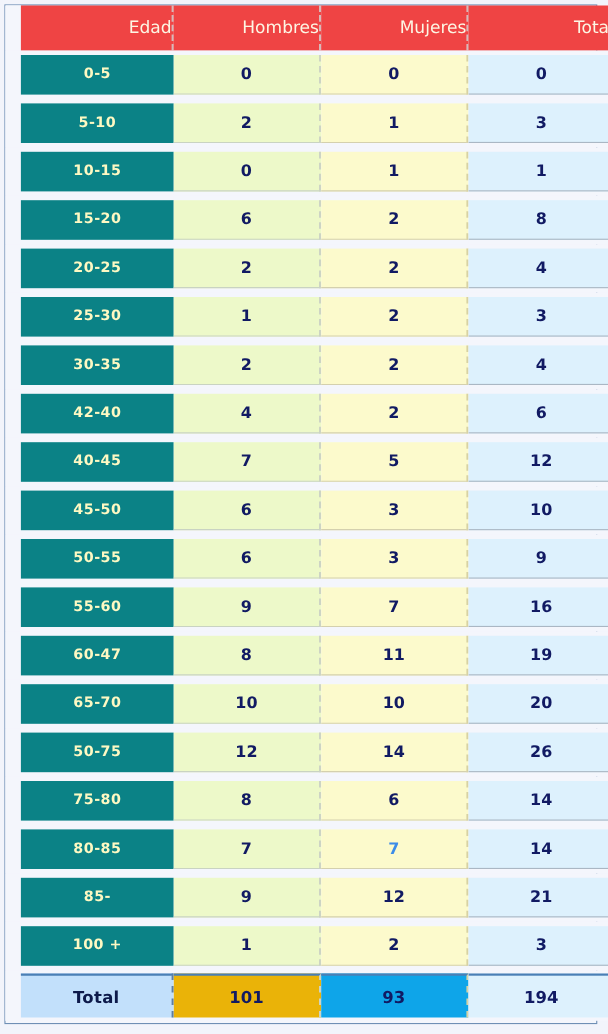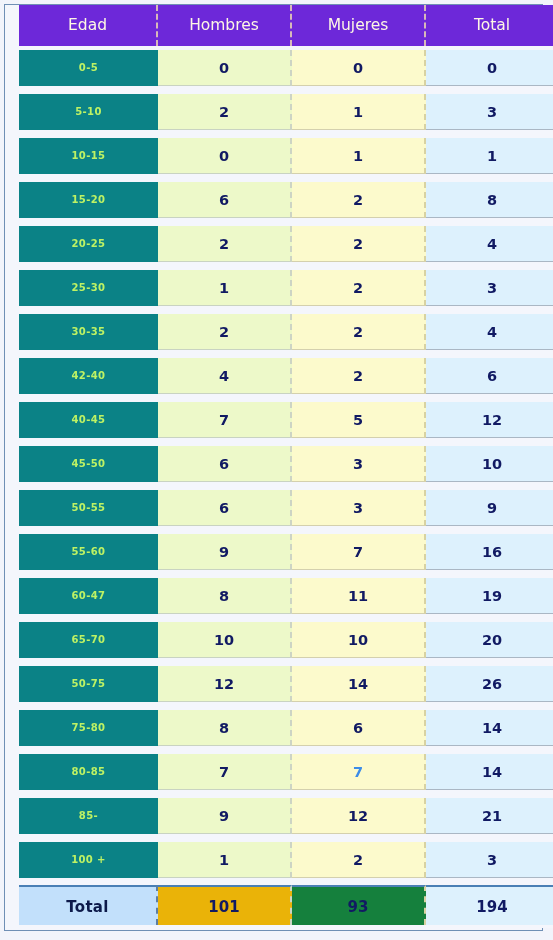--- a/index.html
+++ b/index.html
@@ -53,22 +53,23 @@
     font-weight: normal;
     color: #fdf6e4;
     background: #8b0a0a;
     height: 41px;
     box-sizing: border-box;
   }
   th .hcell {
     display: block;
     height: 41px;
     line-height: 41px;
-    background: #6d28d9;
+    background: #ef4444;
     box-sizing: border-box;
+    text-align: right;
   }
   th.sep .hcell { border-right: 2px dashed #d8b9b9; }
 
   
   th.gap {
     background: #f4f6fc;
     width: 12px;
   }
 
   
@@ -89,23 +90,23 @@
     height: 36px;
     line-height: 36px;
     box-sizing: border-box;
     font-size: 14.5px;
     font-weight: bold;
   }
 
   
   td.edad .cell {
     background: #0b8286;
-    color: #bef264;
+    color: #fef9c3;
     letter-spacing: 0.4px;
-    font-size: 10px;
+    font-size: 13px;
   }
 
   
   td.hombres .cell {
     background: #edf9c9;
     color: #111a63;
     border-bottom: 1px solid #c9d3c2;
     border-right: 2px dashed #cdd4c4;
   }
   td.mujeres .cell {
@@ -138,21 +139,21 @@
     color: #0d1a4a;
     border-right: 2px dashed #5d7ea3;
     letter-spacing: 0.3px;
   }
   tr.total-row td.hombres .cell {
     background: #eab308;
     border-bottom: none;
     text-align: center;
   }
   tr.total-row td.mujeres .cell {
-    background: #15803d;
+    background: #0ea5e9;
     border-bottom: none;
   }
   tr.total-row td.total .cell {
     background: #ddf1fd;
     border-bottom: none;
   }
 
   .pad-l { width: 14px; background: #f4f6fc; }
 </style>
 </head>

